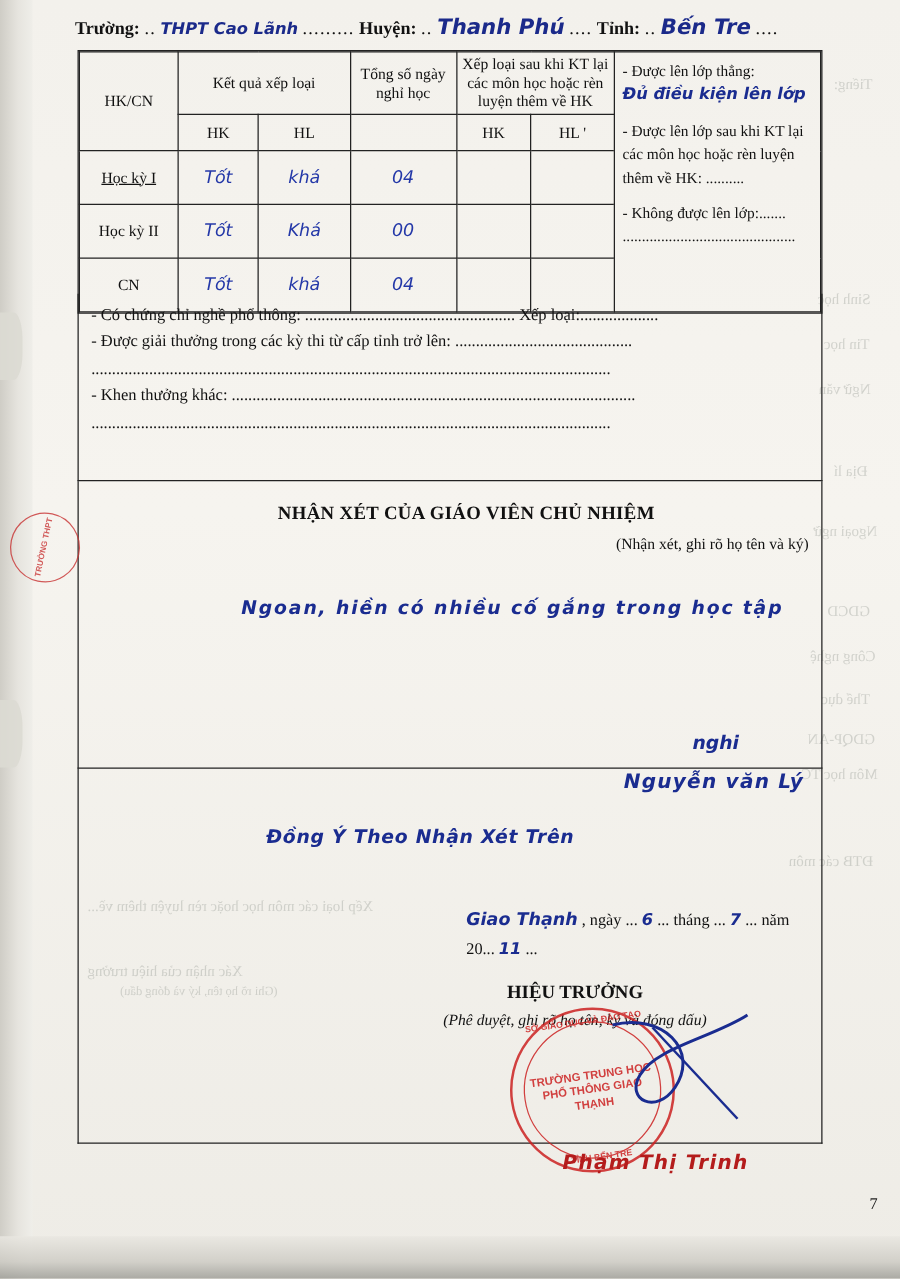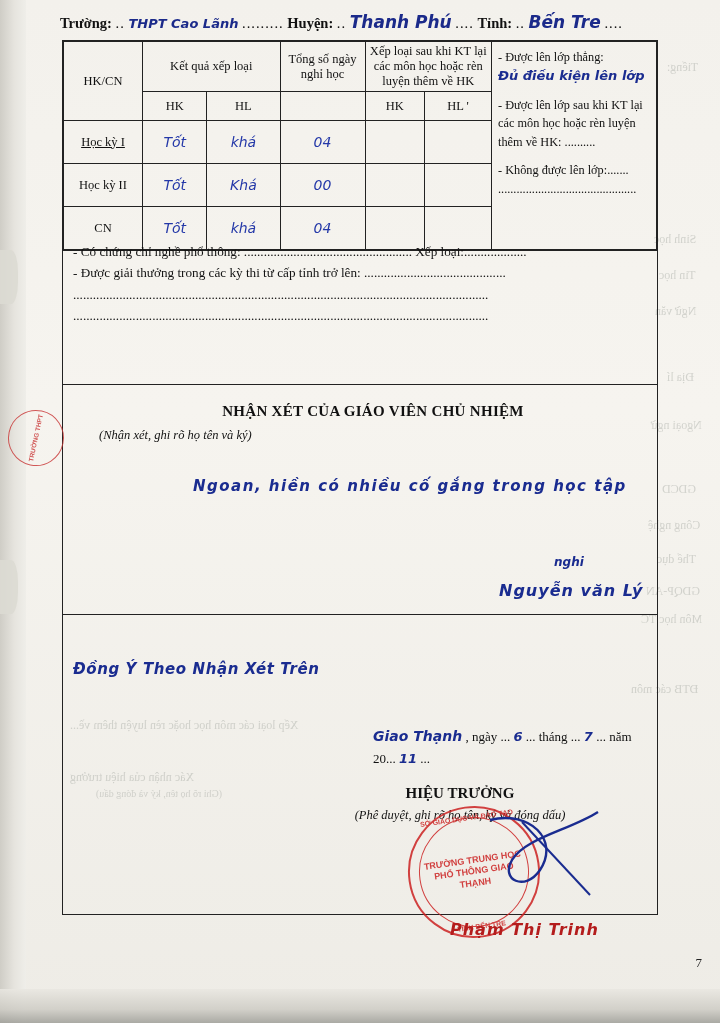--- a/index.html
+++ b/index.html
@@ -58,21 +58,21 @@
     position:absolute;left:62px;width:596px;
     border:1.3px solid #222;border-top:none;
     box-sizing:border-box;
     font-size:13.2px;color:#111;
     padding:6px 10px 6px 10px;
     line-height:1.62;
   }
   .title{
     text-align:center;font-weight:bold;font-size:15px;letter-spacing:.3px;
   }
-  .subtitle{text-align:left;font-style:italic;font-size:12.5px;margin-top:2px;}
+  .subtitle{text-align:right;font-size:12.5px;margin-top:2px;}
   .hand-blue{
     font-family:"DejaVu Sans", sans-serif;
     color:#1a2c90;font-style:italic;font-weight:bold;
   }
   .hand-blue2{
     font-family:"DejaVu Sans", sans-serif;
     color:#2438a8;font-style:italic;
   }
   .red{color:#b41c1c;}
   .stamp{
@@ -199,34 +199,35 @@
         <td class="c"></td>
       </tr>
     </tbody>
       </table>
   </div>
 
   <div class="sec" style="top:235px;height:150px;font-family:Liberation Serif, serif;">
     <div>- Có chứng chỉ nghề phổ thông: ................................................... Xếp loại:...................</div>
     <div>- Được giải thưởng trong các kỳ thi từ cấp tỉnh trở lên: ...........................................</div>
     <div>..............................................................................................................................</div>
+    <div>- Khen thưởng khác: ..................................................................................................</div>
     <div>..............................................................................................................................</div>
   </div>
 
   <div class="sec" style="top:385px;height:230px;padding-left:36px;">
     <div class="title" style="margin-top:8px;">NHẬN XÉT CỦA GIÁO VIÊN CHỦ NHIỆM</div>
     <div class="subtitle">(Nhận xét, ghi rõ họ tên và ký)</div>
     <div class="hand-blue" style="font-size:15px;margin-top:28px;margin-left:94px;letter-spacing:1.5px;">Ngoan, hiền có nhiều cố gắng trong học tập</div>
-    <div class="hand-blue" style="font-size:12px;margin-top:55px;margin-left:455px;">nghi</div>
+    <div class="hand-blue" style="font-size:15px;margin-top:84px;margin-left:455px;">nghi</div>
     <div class="hand-blue" style="font-size:16px;margin-top:6px;margin-left:400px;letter-spacing:1px;">Nguyễn văn Lý</div>
   </div>
 
   <div class="sec" style="top:615px;height:300px;">
 
-    <div class="hand-blue" style="font-size:15px;margin-top:36px;letter-spacing:.6px;">Đồng Ý Theo Nhận Xét Trên</div>
+    <div class="hand-blue" style="font-size:15px;margin-top:36px;margin-left:140px;letter-spacing:.6px;">Đồng Ý Theo Nhận Xét Trên</div>
 
     <div style="margin-top:44px;margin-left:300px;font-size:13px;">
       <span class="hand-blue" style="font-size:14px;">Giao Thạnh</span>
       <span>, ngày ...</span>
       <span class="hand-blue">6</span>
       <span>... tháng ...</span>
       <span class="hand-blue">7</span>
       <span>... năm 20...</span>
       <span class="hand-blue">11</span>
       <span>...</span>

